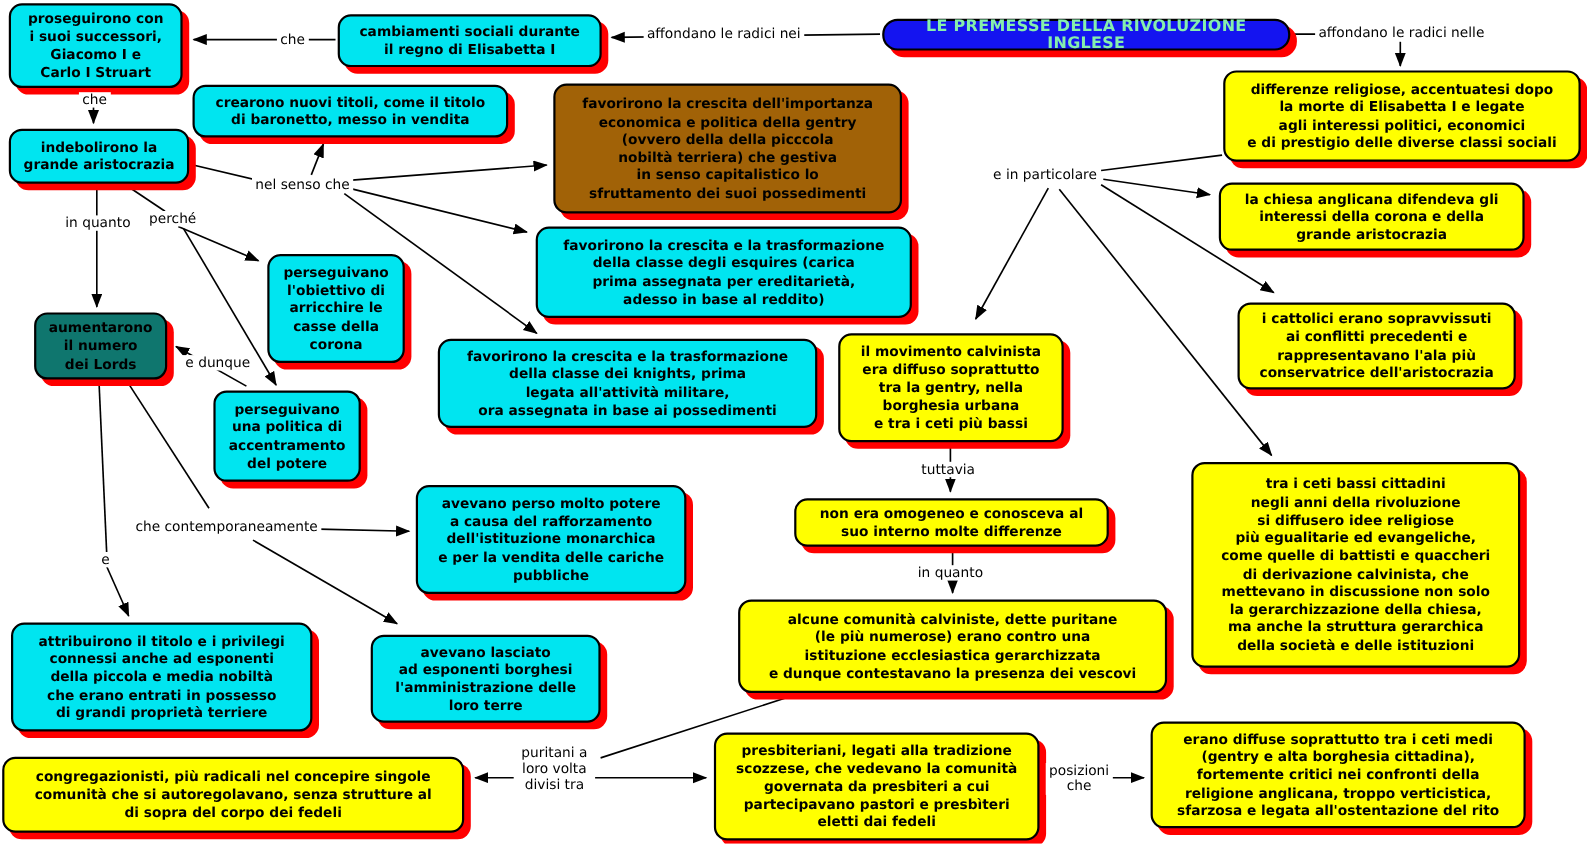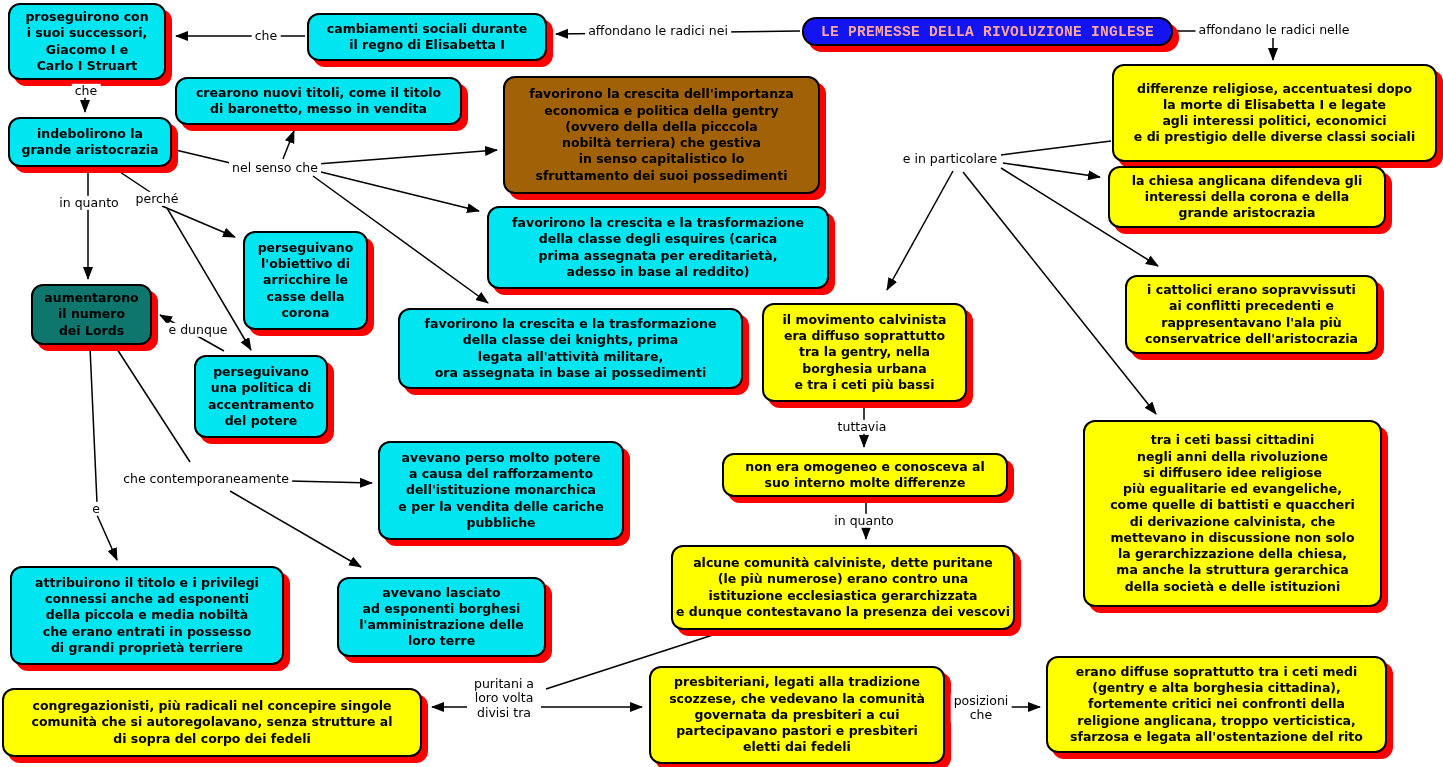--- a/index.html
+++ b/index.html
@@ -4,48 +4,48 @@
 <style>
   html,body{margin:0;padding:0;background:#ffffff;}
   #map{position:relative;width:1443px;height:767px;background:#ffffff;overflow:hidden;
        font-family:"DejaVu Sans","Liberation Sans",sans-serif;}
   #wires{position:absolute;left:0;top:0;width:1443px;height:767px;}
   .node{position:absolute;display:flex;align-items:center;justify-content:center;
         text-align:center;font-weight:bold;font-size:12.5px;line-height:1.3;color:#000;
         border:2px solid #000;border-radius:12px;box-shadow:6px 6px 0 0 #ff0000;
         white-space:pre-line;padding:2px;box-sizing:border-box;}
   .title-node{position:absolute;display:flex;align-items:center;justify-content:center;
-        text-align:center;font-weight:bold;font-size:14.5px;color:#fca5a5;
+        text-align:center;font-weight:bold;font-size:14.5px;color:#86efac;
         border:2px solid #000;border-radius:14px;box-shadow:6px 6px 0 0 #ff0000;
-        box-sizing:border-box;letter-spacing:.3px;font-family:Liberation Mono, monospace;}
+        box-sizing:border-box;letter-spacing:.3px;}
   .llabel{position:absolute;transform:translate(-50%,-50%);background:#fff;color:#000;
         font-size:12.5px;line-height:1.15;text-align:center;white-space:pre-line;
         padding:0 3px;}
   
   #nd1 {left:8px;   top:3px;   width:158px;height:77px;}
   #nd2 {left:307px; top:13px;  width:240px;height:48px;}
   #ttl {left:802px; top:17px;  width:371px;height:29px;}
   #nd4 {left:175px; top:77px;  width:287px;height:48px;}
   #nd5 {left:8px;   top:117px; width:164px;height:50px;}
   #nd6 {left:503px; top:76px;  width:317px;height:118px;}
-  #nd7 {left:1112px;top:64px;  width:325px;height:98px;}
+  #nd7 {left:1112px;top:64px;  width:325px;height:83px;}
   #nd8 {left:1108px;top:166px; width:278px;height:62px;}
   #nd9 {left:487px; top:206px; width:342px;height:83px;}
   #nd10{left:243px; top:231px; width:125px;height:99px;}
   #nd11{left:1125px;top:275px; width:253px;height:79px;}
   #nd12{left:31px;  top:284px; width:121px;height:61px;}
   #nd13{left:398px; top:308px; width:345px;height:81px;}
   #nd14{left:762px; top:303px; width:205px;height:99px;}
   #nd15{left:194px; top:355px; width:134px;height:83px;}
   #nd16{left:1083px;top:420px; width:299px;height:187px;}
   #nd17{left:378px; top:441px; width:246px;height:99px;}
   #nd18{left:722px; top:453px; width:286px;height:44px;}
   #nd19{left:10px;  top:566px; width:274px;height:99px;}
   #nd20{left:337px; top:577px; width:209px;height:80px;}
-  #nd21{left:671px; top:545px; width:344px;height:85px;}
+  #nd21{left:671px; top:545px; width:390px;height:85px;}
   #nd22{left:2px;   top:688px; width:420px;height:69px;}
   #nd23{left:649px; top:666px; width:296px;height:98px;}
   #nd24{left:1046px;top:656px; width:341px;height:97px;}
   
   #lb1 {left:266px; top:36px;}
   #lb2 {left:658px; top:31px;}
   #lb3 {left:1274px;top:30px;}
   #lb4 {left:86px;  top:91px;}
   #lb5 {left:275px; top:168px;}
   #lb6 {left:89px;  top:203px;}

